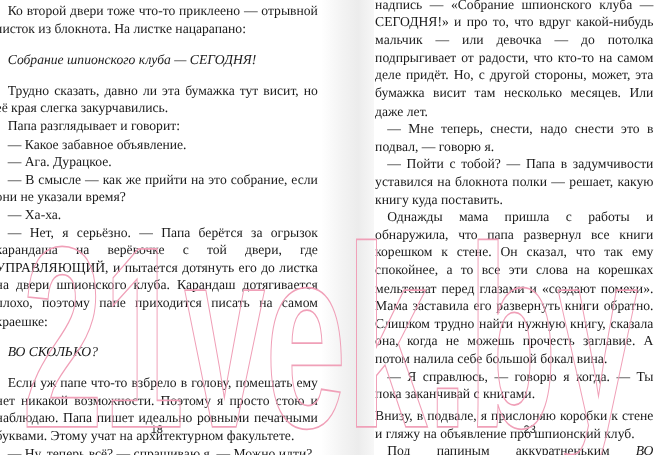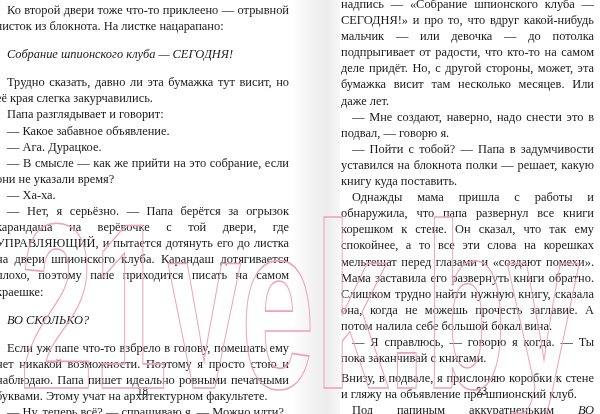--- a/index.html
+++ b/index.html
@@ -39,21 +39,21 @@
     <p class="para">— Нет, я серьёзно. — Папа берётся за огрызок карандаша на верёвочке с той двери, где УПРАВЛЯЮЩИЙ, и пытается дотянуть его до листка на двери шпионского клуба. Карандаш дотягивается плохо, поэтому папе приходится писать на самом краешке:</p>
     <p class="note">ВО СКОЛЬКО?</p>
     <p class="para">Если уж папе что-то взбрело в голову, помешать ему нет никакой возможности. Поэтому я просто стою и наблюдаю. Папа пишет идеально ровными печатными буквами. Этому учат на архитектурном факультете.</p>
     <p class="para">— Ну, теперь всё? — спрашиваю я. — Можно идти?</p>
 
   </div>
   <div class="pagenum left">18</div>
 
   <div class="page right">
     <p class="para noindent" style="margin-top:-4px">надпись — «Собрание шпионского клуба — СЕГОДНЯ!» и про то, что вдруг какой-нибудь мальчик — или девочка — до потолка подпрыгивает от радости, что кто-то на самом деле придёт. Но, с другой стороны, может, эта бумажка висит там несколько месяцев. Или даже лет.</p>
-    <p class="para">— Мне создают, наверно, надо снести это в подвал, — говорю я.</p>
+    <p class="para">— Мне теперь, снести, надо снести это в подвал, — говорю я.</p>
     <p class="para">— Пойти с тобой? — Папа в задумчивости уставился на блокнота полки — решает, какую книгу куда поставить.</p>
     <p class="para">Однажды мама пришла с работы и обнаружила, что папа развернул все книги корешком к стене. Он сказал, что так ему спокойнее, а то все эти слова на корешках мельтешат перед глазами и «создают помехи». Мама заставила его развернуть книги обратно. Слишком трудно найти нужную книгу, сказала она, когда не можешь прочесть заглавие. А потом налила себе большой бокал вина.</p>
     <p class="para">— Я справлюсь, — говорю я когда. — Ты пока заканчивай с книгами.</p>
     <p class="para noindent gap">Внизу, в подвале, я прислоняю коробки к стене и гляжу на объявление про шпионский клуб.</p>
     <p class="para"><span>Под папиным аккуратненьким </span><span class="it">ВО СКОЛЬКО?</span></p>
 
   </div>
   <div class="pagenum right">23</div>
 
   <svg class="watermark" viewBox="0 0 600 414">

